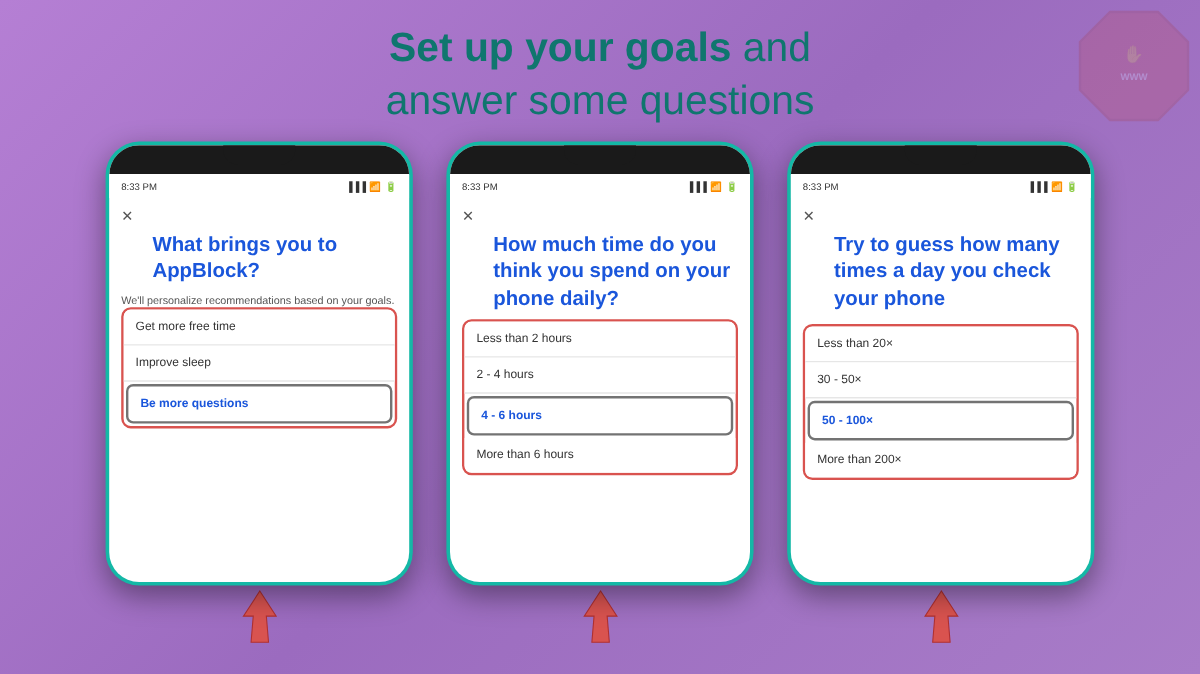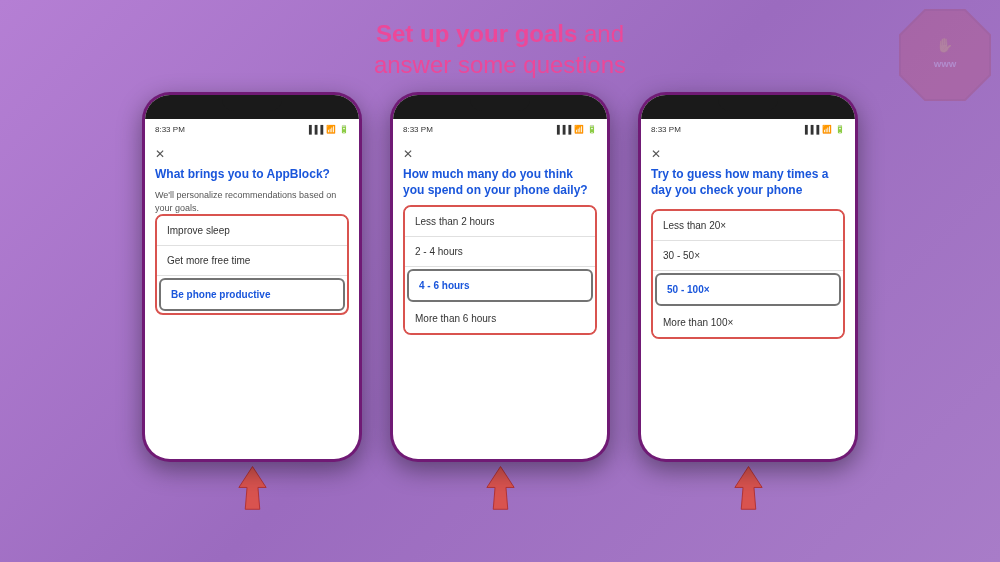--- a/index.html
+++ b/index.html
@@ -10,22 +10,22 @@
       font-family: 'Segoe UI', Arial, sans-serif;
       overflow: hidden;
       position: relative;
     }
 
     .header {
       text-align: center;
       padding: 18px 0 12px 0;
     }
     .header h1 {
-      font-size: 24px;
-      color: #ec4899;
+      font-size: 34px;
+      color: #0f766e;
       line-height: 1.3;
     }
     .header h1 span.bold {
       font-weight: 900;
     }
     .header h1 span.normal {
       font-weight: 400;
     }
 
     .phones-container {
@@ -36,23 +36,23 @@
       padding: 0 30px;
     }
 
     .phone-wrapper {
       display: flex;
       flex-direction: column;
       align-items: center;
     }
 
     .phone {
-      width: 220px;
+      width: 256px;
       height: 370px;
-      background: #701a75;
+      background: #14b8a6;
       border-radius: 28px;
       padding: 3px;
       box-shadow: 0 8px 24px rgba(0,0,0,0.4);
       position: relative;
     }
 
     .phone-inner {
       width: 100%;
       height: 100%;
       background: white;
@@ -109,25 +109,26 @@
     }
 
     .close-x {
       font-size: 12px;
       color: #555;
       margin-bottom: 6px;
       cursor: pointer;
     }
 
     .question-title {
-      font-size: 12px;
+      font-size: 17px;
       font-weight: 700;
       color: #1a56db;
       margin-bottom: 6px;
       line-height: 1.3;
+      margin-left: 26px;
     }
 
     .question-subtitle {
       font-size: 9px;
       color: #555;
       margin-bottom: 0;
       line-height: 1.4;
     }
 
     .options-container {
@@ -200,23 +201,23 @@
             <span>▐▐▐</span>
             <span>📶</span>
             <span>🔋</span>
           </div>
         </div>
         <div class="phone-content">
           <div class="close-x">✕</div>
           <div class="question-title">What brings you to AppBlock?</div>
           <div class="question-subtitle">We'll personalize recommendations based on your goals.</div>
           <div class="options-container">
+            <div class="option">Get more free time</div>
             <div class="option">Improve sleep</div>
-            <div class="option">Get more free time</div>
-            <div class="option selected">Be phone productive</div>
+            <div class="option selected">Be more questions</div>
           </div>
         </div>
       </div>
     </div>
 
     <div>
       <svg class="arrow-svg" viewBox="0 0 60 55">
         <polygon points="30,5 45,28 36,28 38,52 22,52 24,28 15,28" fill="#d9534f" stroke="#b03030" stroke-width="1"></polygon>
       </svg>
     </div>
@@ -231,21 +232,21 @@
         <div class="status-bar">
           <span>8:33 PM</span>
           <div class="status-right">
             <span>▐▐▐</span>
             <span>📶</span>
             <span>🔋</span>
           </div>
         </div>
         <div class="phone-content">
           <div class="close-x">✕</div>
-          <div class="question-title">How much many do you think you spend on your phone daily?</div>
+          <div class="question-title">How much time do you think you spend on your phone daily?</div>
           <div class="options-container" style="">
             <div class="option">Less than 2 hours</div>
             <div class="option">2 - 4 hours</div>
             <div class="option selected">4 - 6 hours</div>
             <div class="option">More than 6 hours</div>
           </div>
         </div>
       </div>
     </div>
 
@@ -270,21 +271,21 @@
             <span>🔋</span>
           </div>
         </div>
         <div class="phone-content">
           <div class="close-x">✕</div>
           <div class="question-title">Try to guess how many times a day you check your phone</div>
           <div class="options-container" style="margin-top:10px;">
             <div class="option">Less than 20×</div>
             <div class="option">30 - 50×</div>
             <div class="option selected">50 - 100×</div>
-            <div class="option">More than 100×</div>
+            <div class="option">More than 200×</div>
           </div>
         </div>
       </div>
     </div>
 
     <div>
       <svg class="arrow-svg" viewBox="0 0 60 55">
         <polygon points="30,5 45,28 36,28 38,52 22,52 24,28 15,28" fill="#d9534f" stroke="#b03030" stroke-width="1"></polygon>
       </svg>
     </div>

